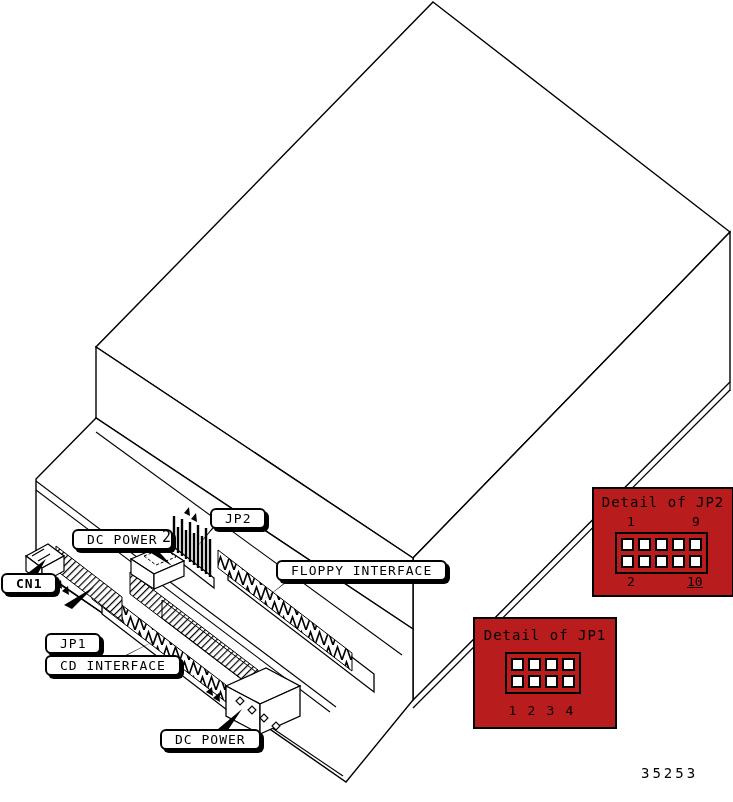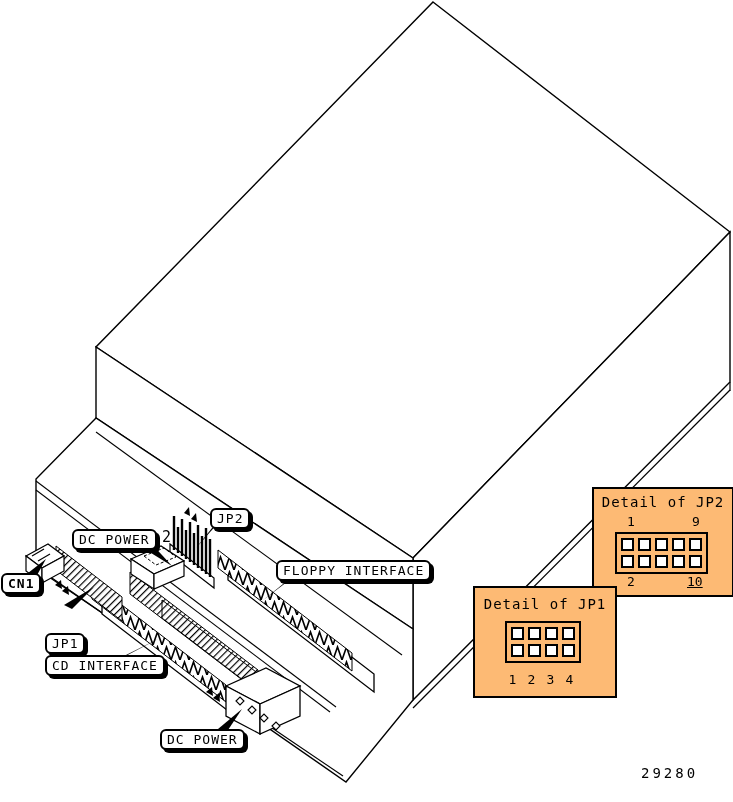--- a/index.html
+++ b/index.html
@@ -3,26 +3,26 @@
 <meta charset="utf-8">
 <style>
   html,body{margin:0;padding:0;background:#fff;}
   #stage{
     position:relative;width:733px;height:802px;background:#fff;overflow:hidden;
     font-family:"DejaVu Sans Mono","Liberation Mono",monospace;color:#000;
   }
   #drawing{position:absolute;left:0;top:0;}
   .callout{
     position:absolute;background:#fff;border:2px solid #000;border-radius:6px;
-    padding:0 5px;height:17px;line-height:17px;font-size:13px;letter-spacing:1px;
+    padding:0 13px;height:17px;line-height:17px;font-size:13px;letter-spacing:1px;
     box-shadow:3px 3px 0 0 #000;white-space:nowrap;z-index:5;
   }
   .note2{position:absolute;font-size:15px;z-index:5;}
   .detail-box{
-    position:absolute;background:#fdba74;border:2px solid #000;z-index:6;
+    position:absolute;background:#b91c1c;border:2px solid #000;z-index:6;
   }
   .detail-title{position:absolute;width:100%;text-align:center;font-size:14px;letter-spacing:1px;}
   .corner-label{position:absolute;font-size:13px;}
   .pin-block{position:absolute;border:2px solid #000;display:grid;gap:4px;padding:4px;box-sizing:border-box;}
   .pin-block.cols5{grid-template-columns:repeat(5,13px);grid-template-rows:repeat(2,13px);}
   .pin-block.cols4{grid-template-columns:repeat(4,13px);grid-template-rows:repeat(2,13px);}
   .sq{width:13px;height:13px;border:2px solid #000;box-sizing:border-box;background:#fff;}
   .pinnum-row{position:absolute;display:flex;justify-content:space-around;font-size:13px;}
   .fig-number{position:absolute;left:641px;top:765px;font-size:14px;letter-spacing:3px;z-index:5;}
 </style>
@@ -173,35 +173,35 @@
       <div class="sq"></div>
       <div class="sq"></div>
       <div class="sq"></div>
       <div class="sq"></div>
       <div class="sq"></div>
     </div>
     <div class="corner-label" style="left:33px;top:85px;">2</div>
     <div class="corner-label" style="left:93px;top:85px;text-decoration:underline;">10</div>
   </div>
 
-  <div class="detail-box" style="left:473px;top:586px;width:140px;height:108px;">
+  <div class="detail-box" style="left:473px;top:617px;width:140px;height:108px;">
     <div class="detail-title" style="top:8px;">Detail of JP1</div>
     <div class="pin-block cols4" style="left:30px;top:33px;">
       <div class="sq"></div>
       <div class="sq"></div>
       <div class="sq"></div>
       <div class="sq"></div>
       <div class="sq"></div>
       <div class="sq"></div>
       <div class="sq"></div>
       <div class="sq"></div>
     </div>
     <div class="pinnum-row" style="left:28px;top:84px;width:76px;">
       <span>1</span>
       <span>2</span>
       <span>3</span>
       <span>4</span>
     </div>
   </div>
 
-  <div class="fig-number">29280</div>
+  <div class="fig-number">35253</div>
 
 </div>
 
 </body></html>

